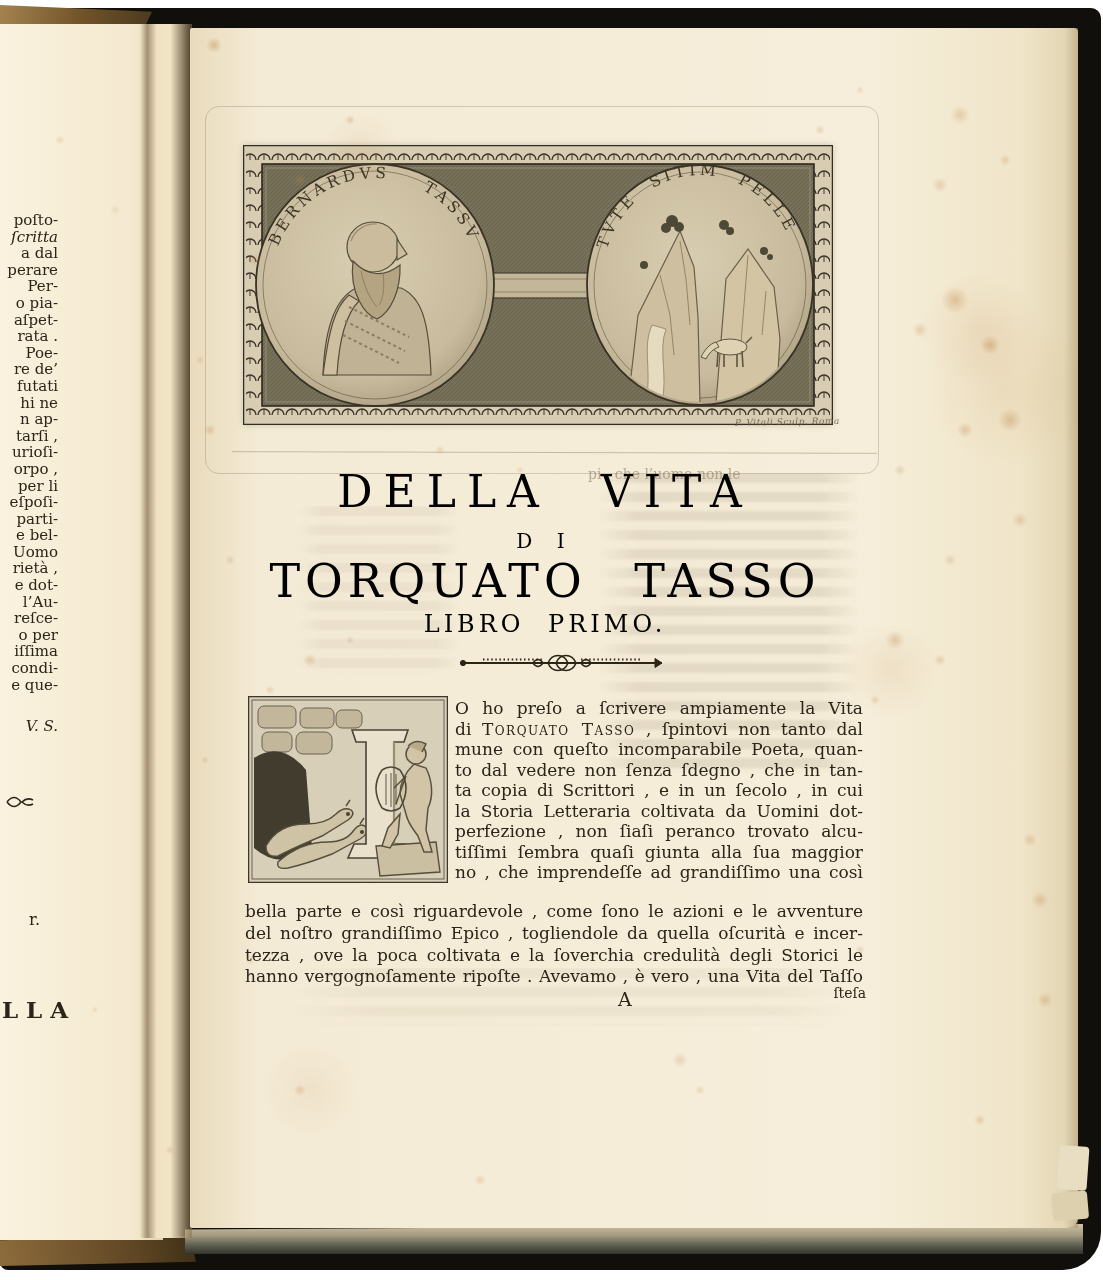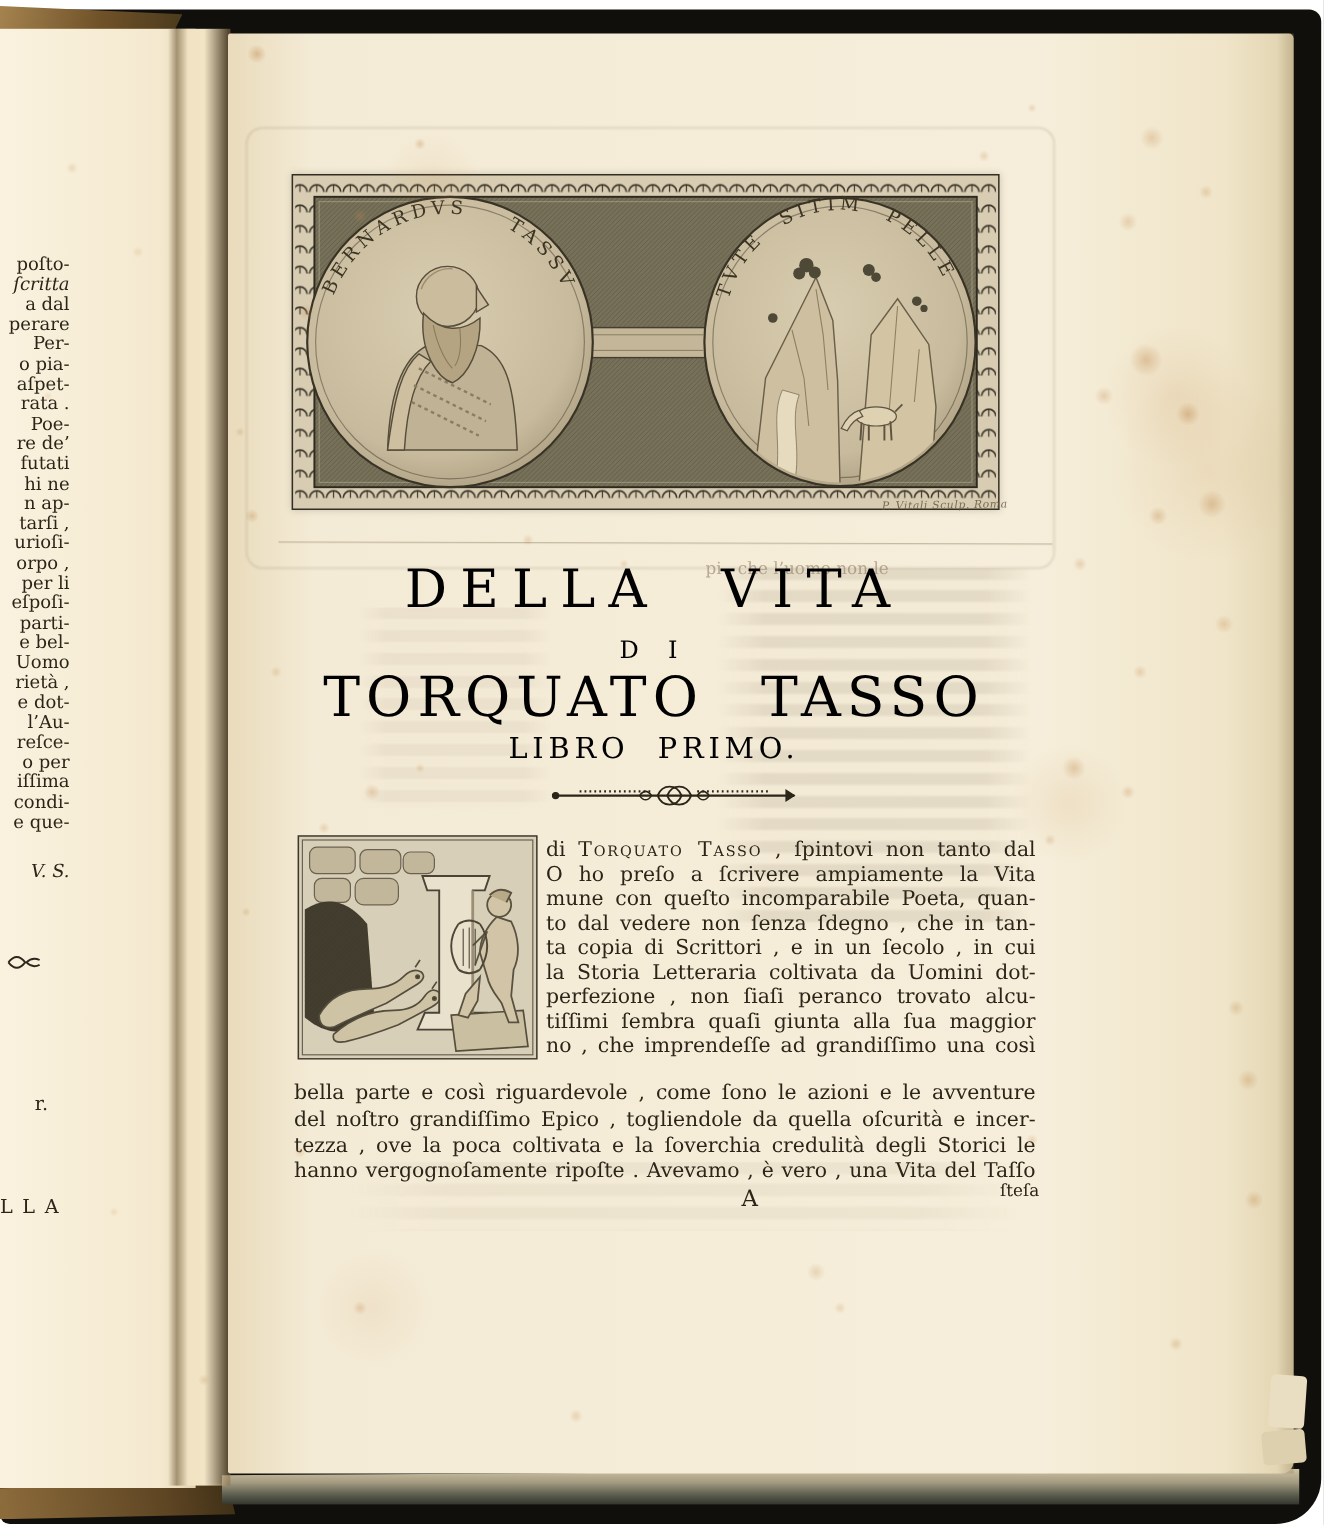--- a/index.html
+++ b/index.html
@@ -34,22 +34,22 @@
       background:#ddd0af;transform:rotate(-5deg);border-radius:4px;}
   
   .mcol{position:absolute;left:0px;top:188px;width:58px;text-align:right;
       color:var(--ink,#2b2519);font-size:15px;line-height:16.6px;}
   .mfrag{white-space:nowrap;}
   .ital{font-style:italic;}
   .mvs{position:absolute;left:0;top:693px;width:58px;text-align:right;font-style:italic;
       font-size:15px;color:var(--ink,#2b2519);}
   .morn{position:absolute;left:4px;top:768px;}
   .mr{position:absolute;left:0;top:886px;width:40px;text-align:right;font-size:16px;color:var(--ink,#2b2519);}
-  .mlla{position:absolute;left:0;top:972px;width:78px;text-align:left;font-size:16px;
-      letter-spacing:8px;color:var(--ink,#2b2519);}
+  .mlla{position:absolute;left:0;top:972px;width:78px;text-align:center;font-size:23px;
+      letter-spacing:8px;color:var(--ink,#2b2519);font-weight:bold;}
   
   .platemark{position:absolute;left:15px;top:78px;width:672px;height:366px;
       border:1.5px solid rgba(125,115,92,.30);border-radius:14px;filter:blur(.7px);}
   .plate{position:absolute;left:53px;top:117px;width:590px;height:280px;
       box-shadow:0 0 6px rgba(80,70,50,.25);}
   .plate-sig{position:absolute;left:545px;top:388px;width:190px;font-style:italic;
       font-size:9px;color:rgba(104,90,64,.85);transform:rotate(-1deg);letter-spacing:.5px;}
   .sheet-edge{position:absolute;left:42px;top:424px;width:645px;height:0;
       border-top:1.5px solid rgba(140,122,94,.45);transform:rotate(.15deg);filter:blur(.4px);}
   
@@ -291,22 +291,22 @@
       </g>
       <g stroke="#4e4738" stroke-width="1.6" fill="none">
         <path d="M134,74 Q122,92 134,112"></path>
         <path d="M152,74 Q164,92 152,112"></path>
         <path d="M134,74 Q143,68 152,74 M134,112 Q143,118 152,112"></path>
         <path d="M138,78 V109 M143,77 V111 M148,78 V109" stroke-width=".9"></path>
       </g>
     </svg>
 
     <div class="bcol">
+      <div class="bline">O ho preſo a ſcrivere ampiamente la Vita</div>
       <div class="bline"><span>di </span><span class="smallcaps">Torquato Tasso</span><span> , ſpintovi non tanto dal</span></div>
-      <div class="bline">O ho preſo a ſcrivere ampiamente la Vita</div>
       <div>
           <div class="bline">mune con queſto incomparabile Poeta, quan-</div>
           <div class="bline">to dal vedere non ſenza ſdegno , che in tan-</div>
           <div class="bline">ta copia di Scrittori , e in un ſecolo , in cui</div>
           <div class="bline">la Storia Letteraria coltivata da Uomini dot-</div>
           <div class="bline">perfezione , non ſiaſi peranco trovato alcu-</div>
           <div class="bline">tiſſimi ſembra quaſi giunta alla ſua maggior</div>
           <div class="bline">no , che imprendeſſe ad grandiſſimo una così</div>
         </div>
     </div>

